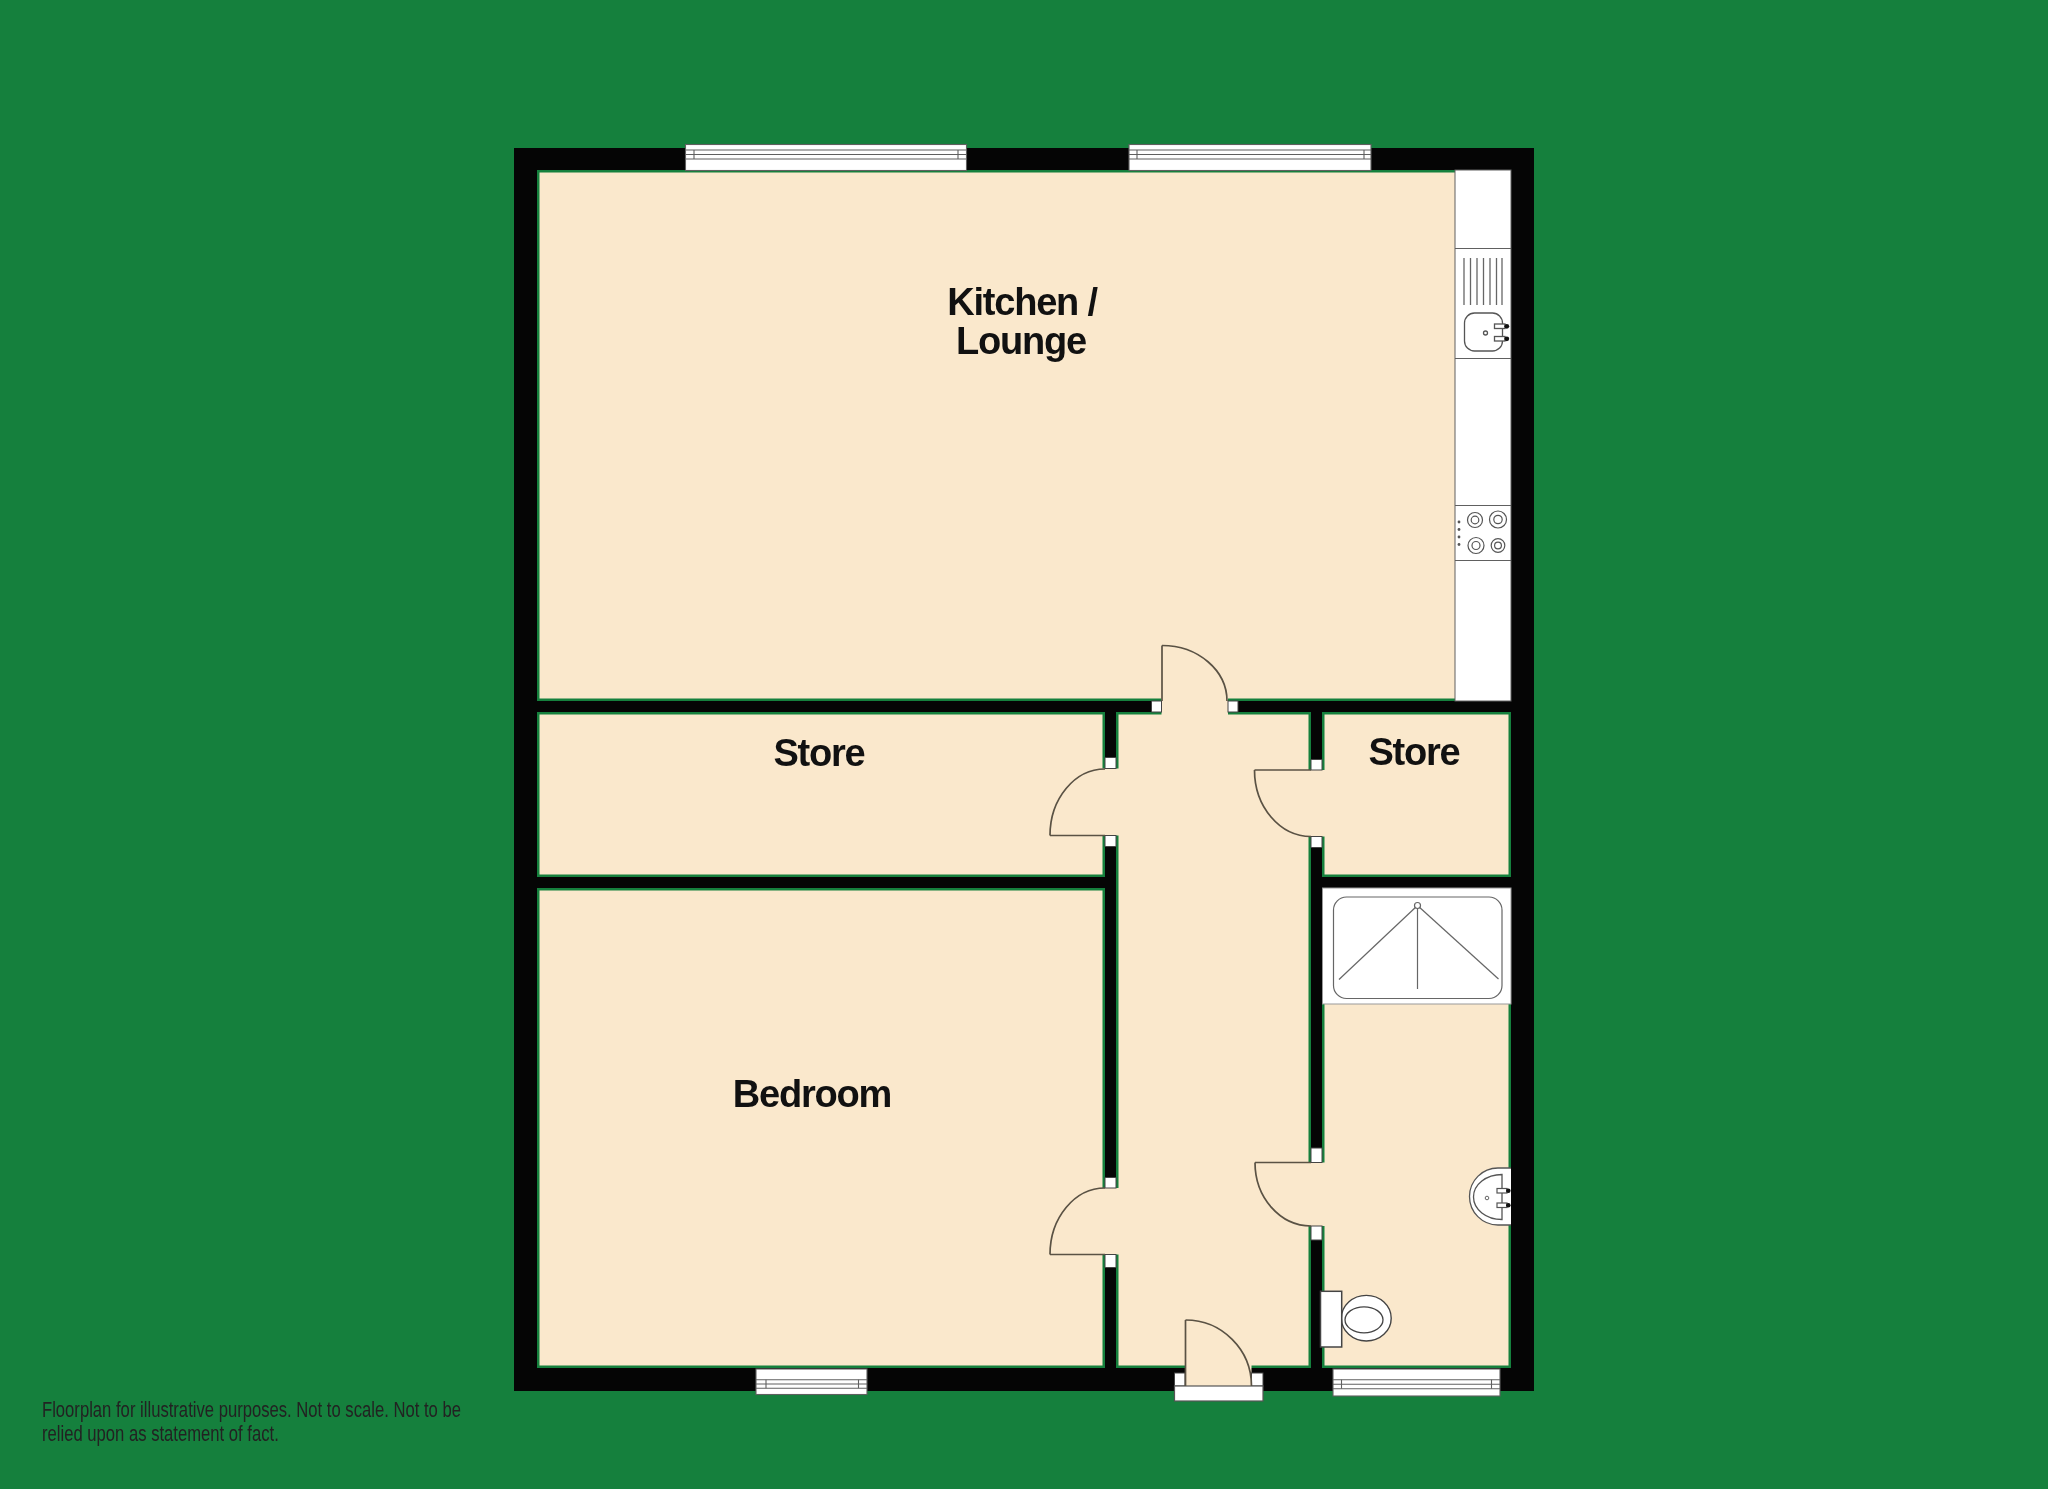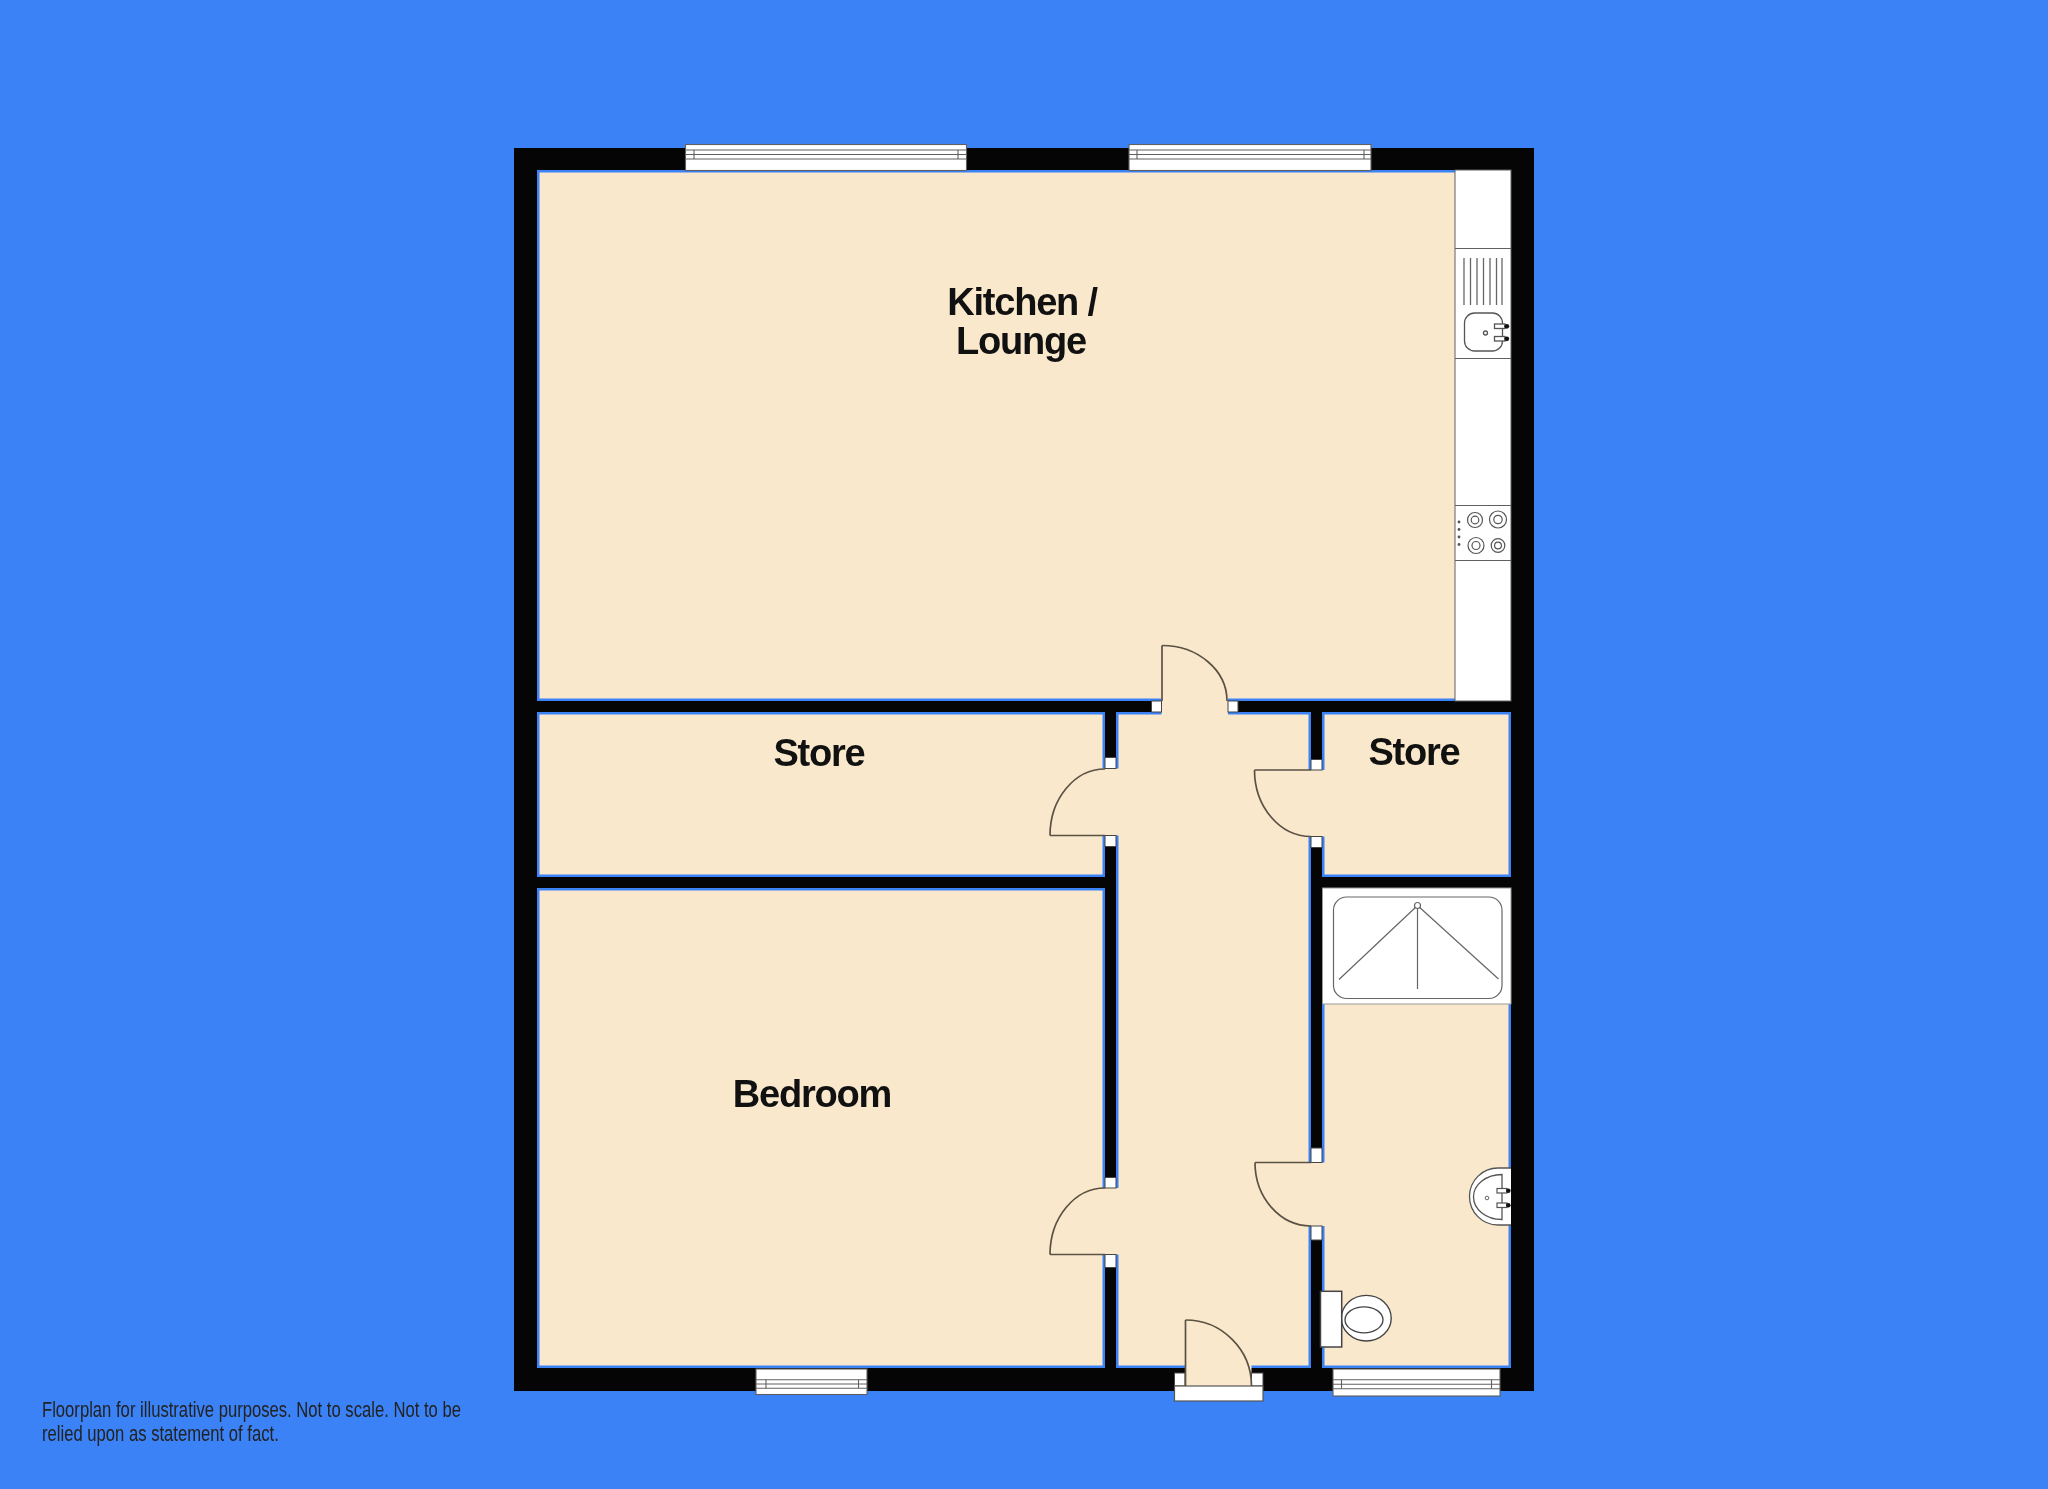--- a/index.html
+++ b/index.html
@@ -1,16 +1,16 @@
 <!DOCTYPE html>
 <html><head>
 <meta charset="utf-8">
 <style>
   html,body{margin:0;padding:0;background:#ffffff;}
-  .page{position:relative;width:2048px;height:1489px;background:#3b82f6;overflow:hidden;}
+  .page{position:relative;width:2048px;height:1489px;background:#15803d;overflow:hidden;}
   svg{display:block;}
   text{font-family:"Liberation Sans", sans-serif;}
 </style>
 </head>
 <body>
 <div class="page">
 <svg width="2048" height="1489" viewBox="0 0 2048 1489">
 
 <rect x="539.5" y="172.5" width="969" height="526" fill="#FAE8CC"></rect>
 

